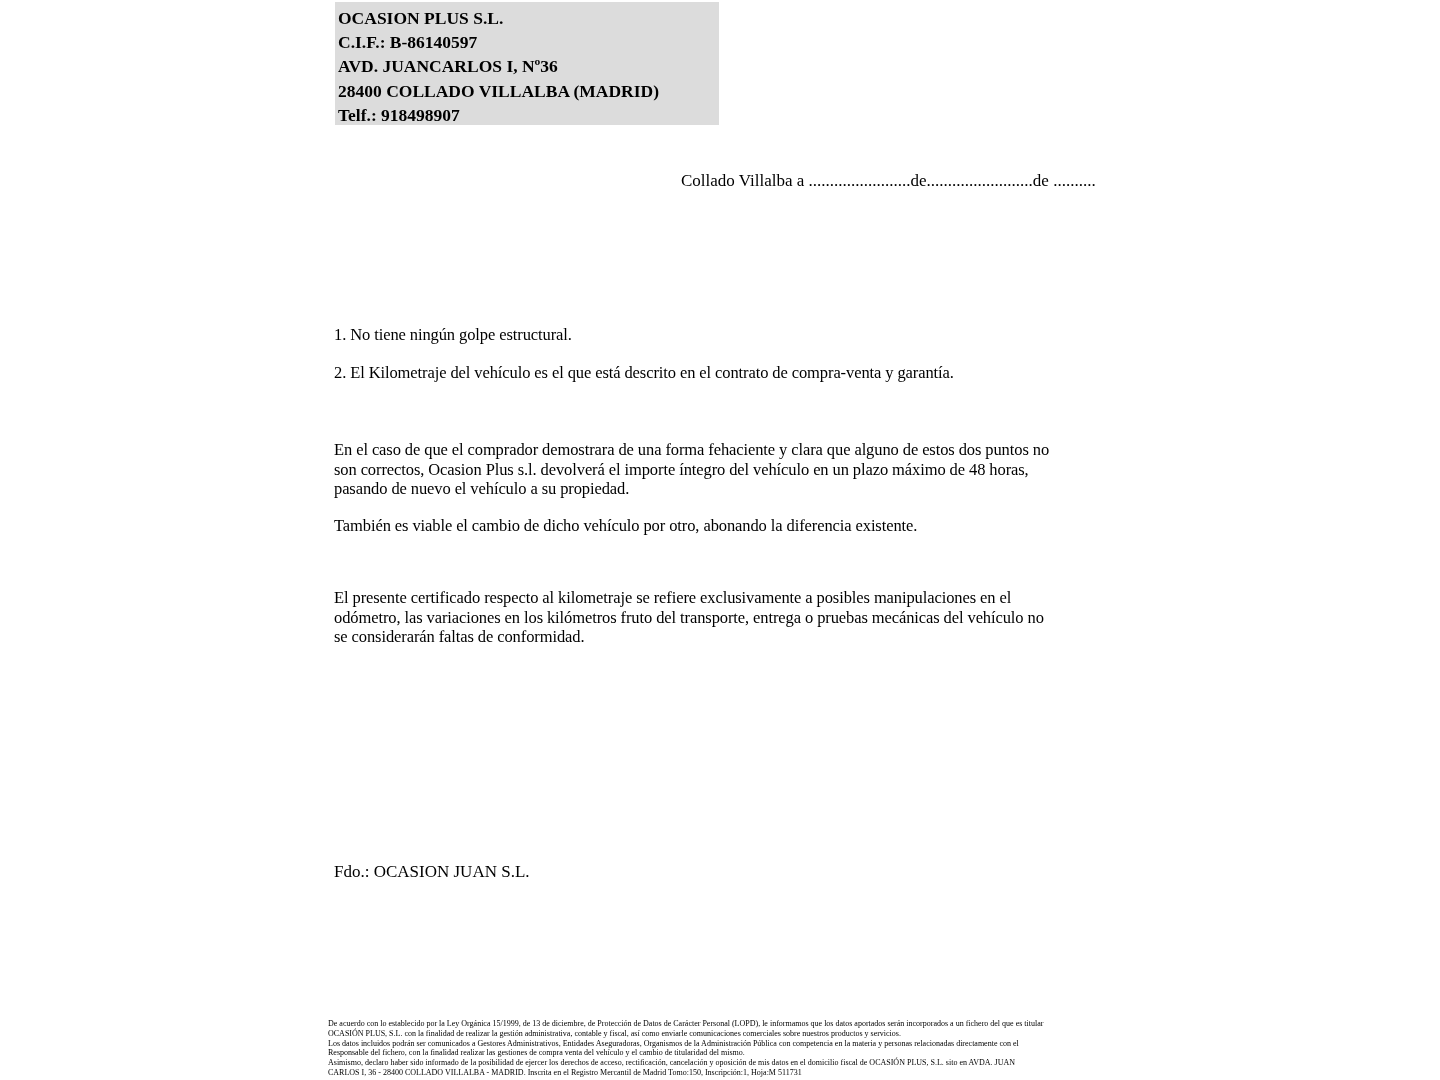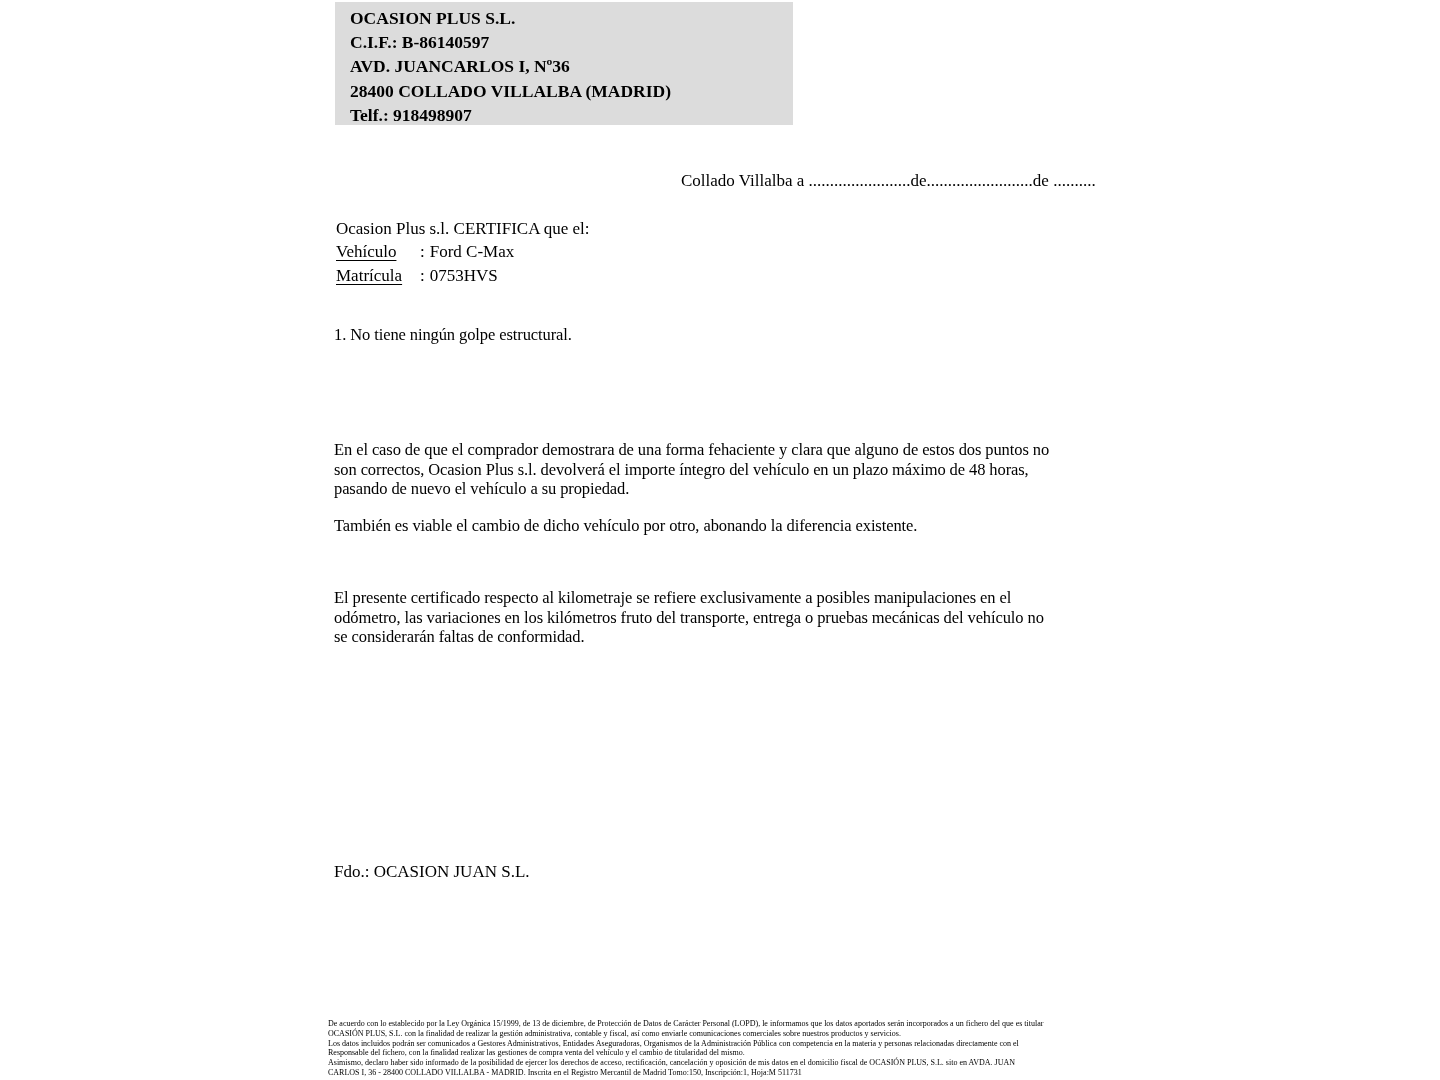--- a/index.html
+++ b/index.html
@@ -15,25 +15,25 @@
     color: #000000;
     font-family: "Liberation Serif", serif;
     overflow: hidden;
   }
   .abs { position: absolute; }
   .pre { white-space: pre; }
 
   .header-box {
     left: 335px;
     top: 2px;
-    width: 458px;
+    width: 384px;
     height: 123px;
     background: #dcdcdc;
     box-sizing: border-box;
-    padding: 4px 0 0 15px;
+    padding: 4px 0 0 3px;
     font-weight: bold;
     font-size: 17.5px;
     line-height: 24.2px;
   }
 
   .date-line {
     left: 681px;
     top: 171px;
     font-size: 17px;
   }
@@ -86,31 +86,23 @@
 <div class="doc">
 
   <div class="abs header-box pre">OCASION PLUS S.L.
 C.I.F.: B-86140597
 AVD. JUANCARLOS I, Nº36
 28400 COLLADO VILLALBA (MADRID)
 Telf.: 918498907</div>
 
   <div class="abs date-line pre">Collado Villalba a ........................de.........................de ..........</div>
 
-  <div class="abs cert-block">
-    <div class="pre">Ocasion Plus s.l. CERTIFICA que el:</div>
-    <div>
-      <span class="field-label-wrap"><span class="field-label">Vehículo</span></span><span>:</span><span class="field-value">Ford C-Max</span>
-    </div>
-    <div>
-      <span class="field-label-wrap"><span class="field-label">Matrícula</span></span><span>:</span><span class="field-value">0753HVS</span>
-    </div>
-  </div>
 
   <div class="abs point-1 narrow pre">1. No tiene ningún golpe estructural.</div>
+  <div class="abs point-2 narrow pre">2. El Kilometraje del vehículo es el que está descrito en el contrato de compra-venta y garantía.</div>
 
   <div class="abs para para-1 narrow pre">En el caso de que el comprador demostrara de una forma fehaciente y clara que alguno de estos dos puntos no
 son correctos, Ocasion Plus s.l. devolverá el importe íntegro del vehículo en un plazo máximo de 48 horas,
 pasando de nuevo el vehículo a su propiedad.</div>
   <div class="abs para para-2 narrow pre">También es viable el cambio de dicho vehículo por otro, abonando la diferencia existente.</div>
   <div class="abs para para-4 narrow pre">El presente certificado respecto al kilometraje se refiere exclusivamente a posibles manipulaciones en el
 odómetro, las variaciones en los kilómetros fruto del transporte, entrega o pruebas mecánicas del vehículo no
 se considerarán faltas de conformidad.</div>
 
   <div class="abs signature pre">Fdo.: OCASION JUAN S.L.</div>

